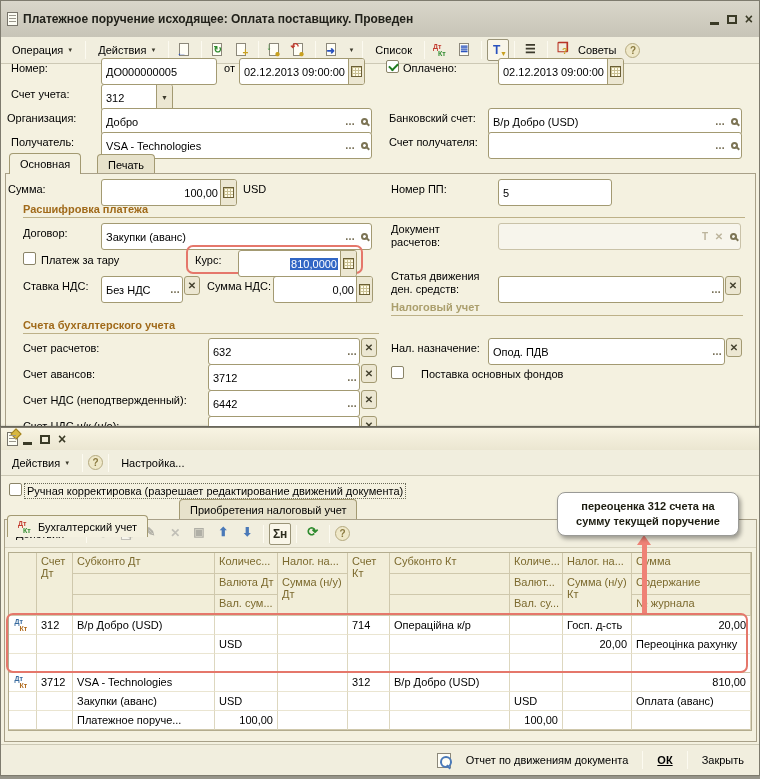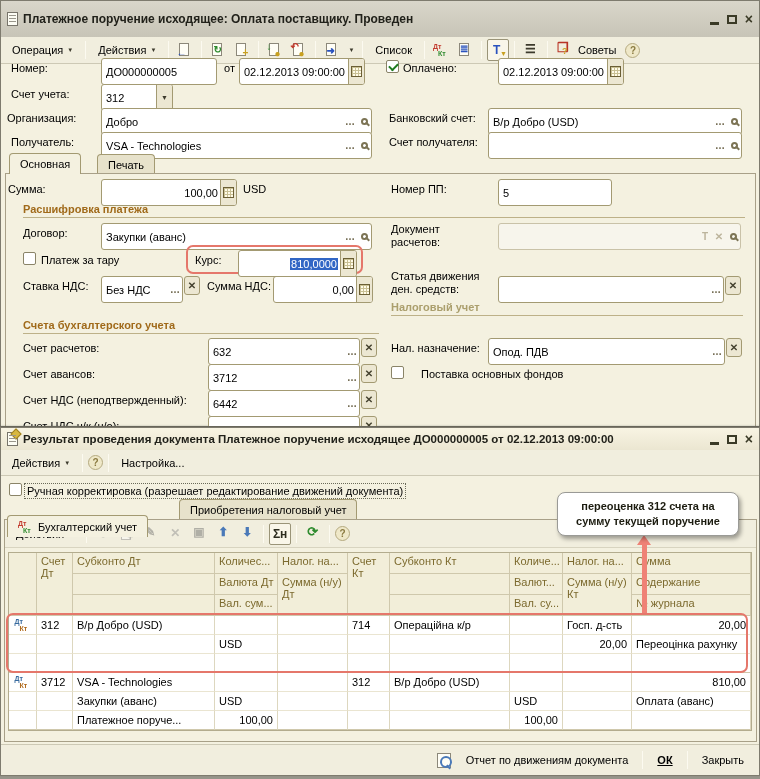--- a/index.html
+++ b/index.html
@@ -372,21 +372,20 @@
       <span class="fbtn">…</span>
     </div>
   <span class="abtn" style="left:725px;top:337px;z-index:2;">✕</span>
   <span class="cb" style="left:390px;top:365px;z-index:2;"></span>
   <span class="lbl" style="left:420px;top:367px;z-index:2;">Поставка основных фондов</span>
 </div>
 
 <div class="window" id="win2">
   <div class="titlebar">
     <span class="doc-ico res"></span>
-    <span class="title-text">Результат проведения документа Платежное поручение исходящее ДО000000005 от 02.12.2013 09:00:00</span>
     <span class="winctl">
       <span class="mini"></span>
       <span class="maxi"></span>
       <span class="clos">×</span>
     </span>
   </div>
   <div class="toolbar">
     <span class="menu-btn">
         <span>Действия</span>
         <span class="drop">▼</span>

